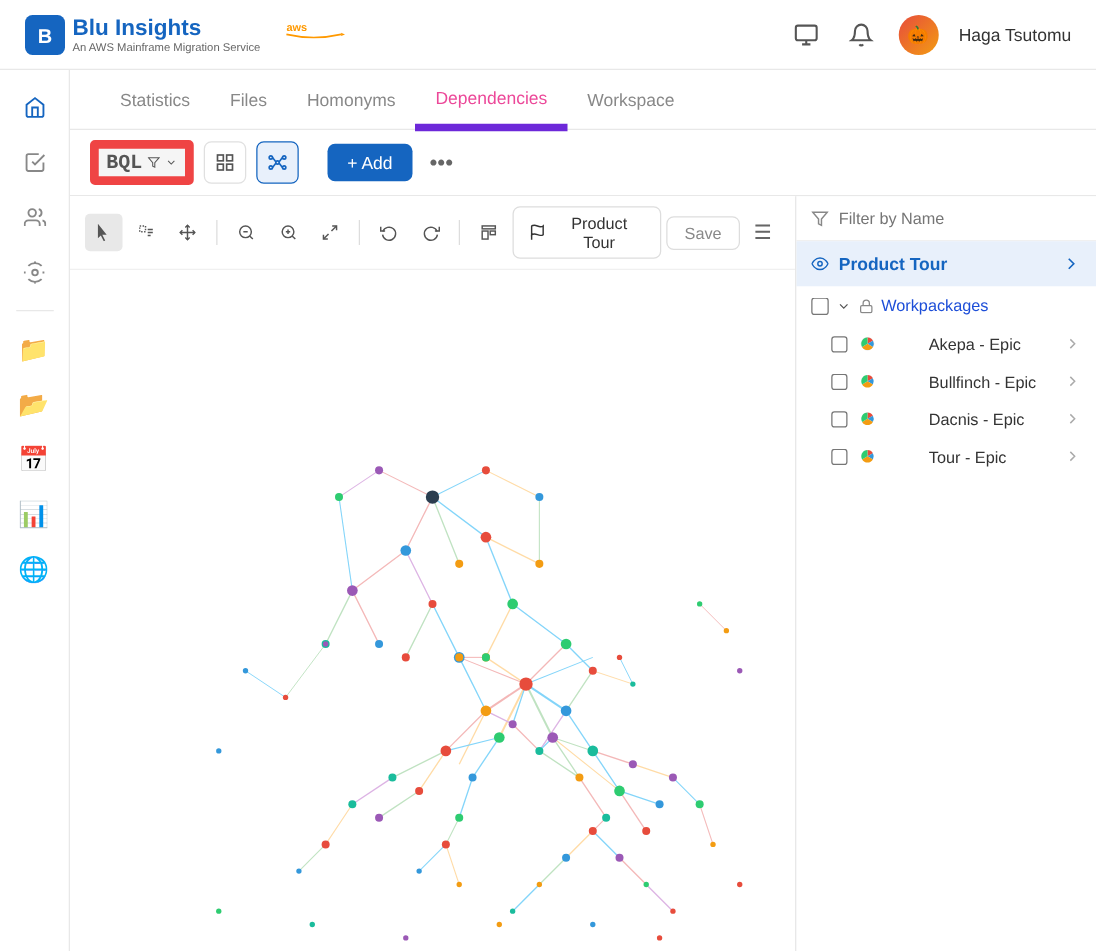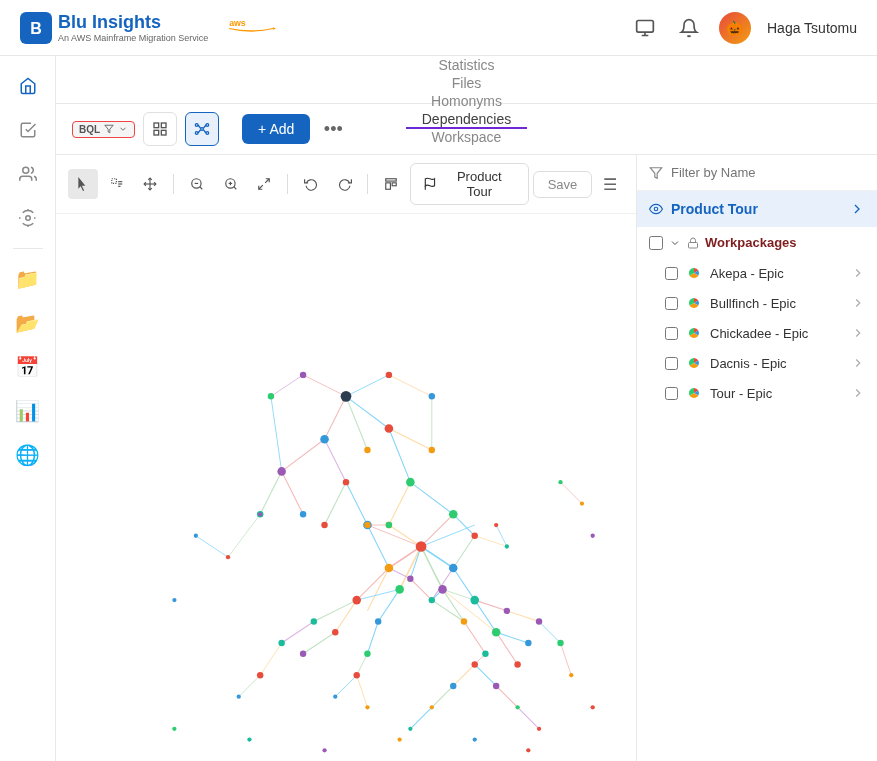--- a/index.html
+++ b/index.html
@@ -34,46 +34,46 @@
     }
     .sidebar-icon-btn.active { color: #1565c0; }
     .sidebar-divider { width: 30px; height: 1px; background: #e8e8e8; margin: 4px 0; }
 
     
     .content-area { flex: 1; display: flex; flex-direction: column; min-width: 0; }
 
     
     .tabs {
       background: white; border-bottom: 1px solid #e8e8e8;
-      display: flex; align-items: center; padding: 0 24px; height: 48px; flex-direction: column;
+      display: flex; align-items: center; padding: 0 24px; height: 48px;
     }
     .tab {
       padding: 0 16px; height: 48px; display: flex; align-items: center;
       font-size: 14px; color: #888; cursor: pointer; border-bottom: 2px solid transparent;
       position: relative; top: 1px;
     }
-    .tab.active { color: #404040; border-bottom: 2px solid #6d28d9; font-weight: 500; }
+    .tab.active { color: #ec4899; border-bottom: 6px solid #6d28d9; font-weight: 500; }
 
     
     .toolbar {
       background: white; border-bottom: 1px solid #e8e8e8;
       display: flex; align-items: center; padding: 8px 16px; gap: 8px;
     }
     .search-bar {
       flex: 1; display: flex; align-items: center; gap: 8px;
       border: 1px solid #e0e0e0; border-radius: 6px; padding: 6px 12px;
       background: white;
     }
     .search-bar input {
       border: none; outline: none; font-size: 14px; color: #888; width: 100%;
     }
     .bql-badge {
       display: flex; align-items: center; gap: 4px;
-      background: #f5f5f5; border: 1px solid #ef4444; border-radius: 4px;
-      padding: 2px 6px; font-size: 10px; font-weight: bold; color: #555; cursor: pointer;
+      background: #f5f5f5; border: 7px solid #ef4444; border-radius: 4px;
+      padding: 2px 6px; font-size: 16px; font-weight: bold; color: #555; cursor: pointer; font-family: Liberation Mono, monospace;
     }
     .toolbar-btn {
       width: 34px; height: 34px; border: 1px solid #e0e0e0; border-radius: 6px;
       display: flex; align-items: center; justify-content: center;
       cursor: pointer; background: white; color: #555; font-size: 16px;
     }
     .add-btn {
       background: #1565c0; color: white; border: none; border-radius: 6px;
       padding: 7px 16px; font-size: 14px; cursor: pointer; display: flex; align-items: center; gap: 6px; margin-left: 15px;
     }
@@ -135,29 +135,29 @@
       background: #e8f0fb; cursor: pointer;
     }
     .panel-section-title { font-size: 14px; font-weight: 600; color: #1565c0; }
     .panel-expand-icon { margin-left: auto; color: #1565c0; font-size: 16px; }
 
     
     .wp-header {
       display: flex; align-items: center; padding: 8px 12px; gap: 6px; cursor: pointer;
     }
     .wp-checkbox { width: 14px; height: 14px; border: 1px solid #ccc; border-radius: 3px; cursor: pointer; }
-    .wp-title { font-size: 13px; font-weight: 700; color: #7f1d1d; }
+    .wp-title { font-size: 13px; font-weight: 400; color: #1d4ed8; }
 
     
     .epic-item {
       display: flex; align-items: center; padding: 7px 12px 7px 28px; gap: 8px; cursor: pointer;
     }
     .epic-check { width: 13px; height: 13px; border: 1px solid #ccc; border-radius: 3px; cursor: pointer; flex-shrink: 0; }
     .epic-dot-icon { width: 16px; height: 16px; display: flex; align-items: center; justify-content: center; flex-shrink: 0; }
-    .epic-name { font-size: 13px; color: #333; flex: 1; }
+    .epic-name { font-size: 13px; color: #333; flex: 1; margin-left: 33px; }
     .epic-arrow { color: #aaa; font-size: 14px; }
 
     
     .graph-svg { width: 100%; height: 100%; }
   </style>
 </head>
 <body>
 
 <div class="header">
   <div class="header-logo">
@@ -614,35 +614,20 @@
                 <path d="M6,6 L10.33,8.5 A5,5 0 0,1 1.67,8.5 Z" fill="#f39c12"></path>
                 <path d="M6,6 L1.67,8.5 A5,5 0 0,1 6,1 Z" fill="#2ecc71"></path>
               </svg>
             </div>
             <span class="epic-name">Bullfinch - Epic</span>
             <svg width="14" height="14" viewBox="0 0 24 24" fill="none" stroke="#aaa" stroke-width="2" class="epic-arrow">
               <polyline points="9 18 15 12 9 6"></polyline>
             </svg>
           </div>
 
-          <div class="epic-item">
-            <input type="checkbox" class="epic-check" style="">
-            <div class="epic-dot-icon">
-              <svg width="12" height="12" viewBox="0 0 12 12">
-                <path d="M6,6 L6,1 A5,5 0 0,1 10.33,3.5 Z" fill="#e74c3c"></path>
-                <path d="M6,6 L10.33,3.5 A5,5 0 0,1 10.33,8.5 Z" fill="#3498db"></path>
-                <path d="M6,6 L10.33,8.5 A5,5 0 0,1 1.67,8.5 Z" fill="#f39c12"></path>
-                <path d="M6,6 L1.67,8.5 A5,5 0 0,1 6,1 Z" fill="#2ecc71"></path>
-              </svg>
-            </div>
-            <span class="epic-name">Chickadee - Epic</span>
-            <svg width="14" height="14" viewBox="0 0 24 24" fill="none" stroke="#aaa" stroke-width="2" class="epic-arrow">
-              <polyline points="9 18 15 12 9 6"></polyline>
-            </svg>
-          </div>
 
           <div class="epic-item">
             <input type="checkbox" class="epic-check" style="">
             <div class="epic-dot-icon">
               <svg width="12" height="12" viewBox="0 0 12 12">
                 <path d="M6,6 L6,1 A5,5 0 0,1 10.33,3.5 Z" fill="#e74c3c"></path>
                 <path d="M6,6 L10.33,3.5 A5,5 0 0,1 10.33,8.5 Z" fill="#3498db"></path>
                 <path d="M6,6 L10.33,8.5 A5,5 0 0,1 1.67,8.5 Z" fill="#f39c12"></path>
                 <path d="M6,6 L1.67,8.5 A5,5 0 0,1 6,1 Z" fill="#2ecc71"></path>
               </svg>

